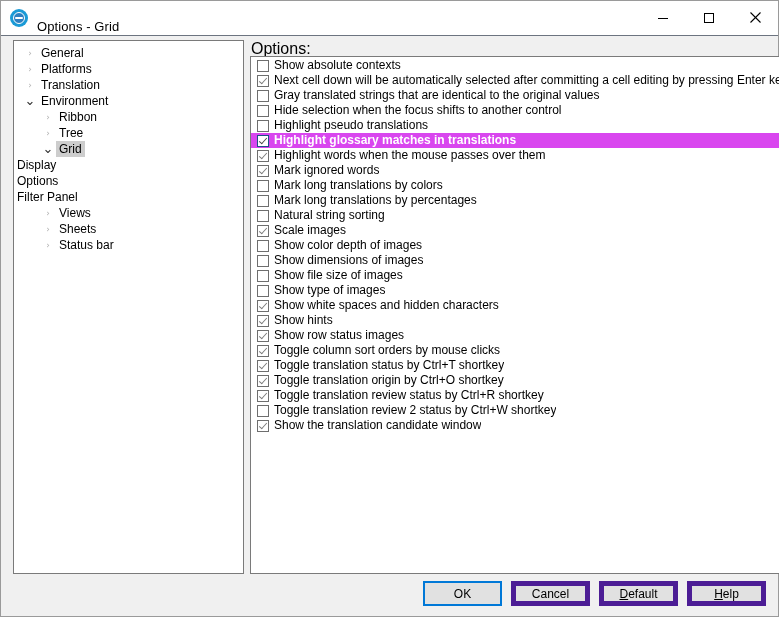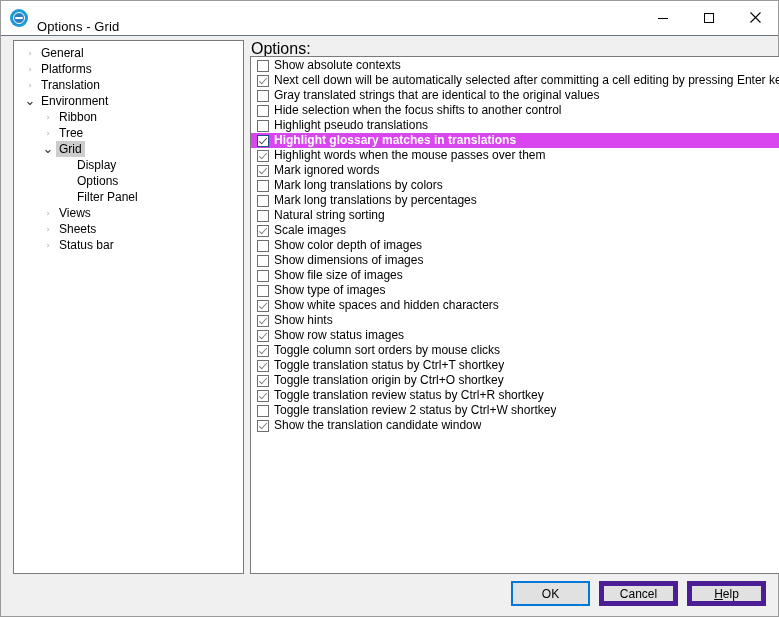--- a/index.html
+++ b/index.html
@@ -123,21 +123,21 @@
     font-size: 10px;
   }
   .tw-label {
     padding: 0 3px;
   }
   .tw-label.selected {
     background: #cdcdcd;
   }
   .lvl0 { padding-left: 8px; }
   .lvl1 { padding-left: 26px; }
-  .lvl2 { padding-left: 60px; }
+  .lvl2 { }
 
   
   .options-label {
     position: absolute;
     left: 250px; top: 4px;
     font-size: 16px;
   }
   .options-panel {
     position: absolute;
     left: 249px; top: 20px;
@@ -405,18 +405,21 @@
     </div>
 
     <div class="btn-bar" id="btn-container">
         <div class="btn default">
           <span>OK</span>
         </div>
         <div class="btn">
           <span>Cancel</span>
         </div>
         <div class="btn">
+          <span><u>D</u>efault</span>
+        </div>
+        <div class="btn">
           <span><u>H</u>elp</span>
         </div>
       </div>
 
   </div>
 </div>
 
 </body></html>

